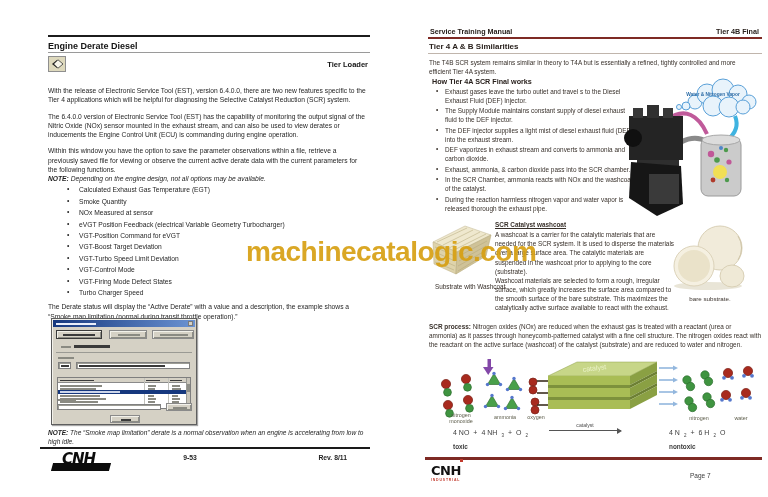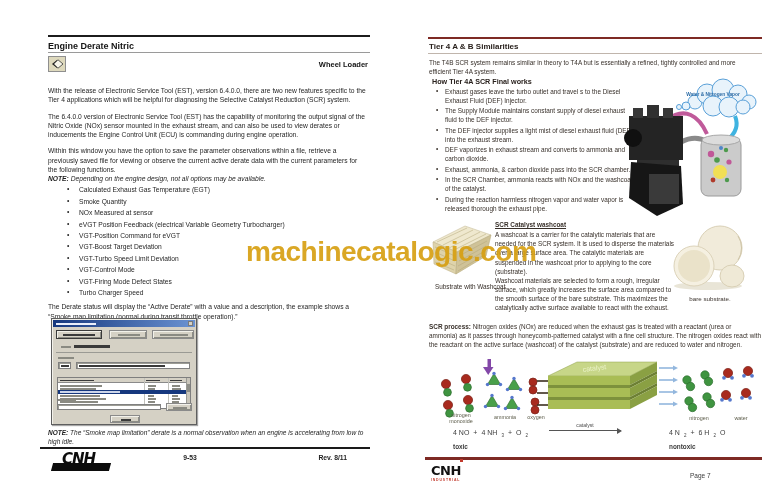--- a/index.html
+++ b/index.html
@@ -123,25 +123,25 @@
                letter-spacing:-0.5px; color:#d7a013; opacity:0.92; white-space:nowrap;
                font-family:"Liberation Sans", sans-serif; }
 </style>
 </head>
 <body>
 
 <div class="page" id="left-page">
 
   <div class="lp-header">
     <span>EST</span>
-    <span>Wheel Loader</span>
+    <span>Tier Loader</span>
   </div>
   <div class="lp-header-line"></div>
 
-  <div class="lp-title">Engine Derate Nitric</div>
+  <div class="lp-title">Engine Derate Diesel</div>
   <div class="lp-title-line"></div>
 
   <div class="lp-icon">
     <svg width="14" height="10" viewBox="0 0 14 10">
       <polygon points="7,1 2,5 7,9" fill="#111"></polygon>
       <polygon points="8,0.8 13,5 8,9.2 3.6,5" fill="#f7f5ea" stroke="#333" stroke-width="0.8"></polygon>
     </svg>
   </div>
 
   <div class="lp-body">
@@ -258,20 +258,24 @@
   <div class="cnh-left">
     <span class="word">CNH</span>
     <div class="bar"></div>
   </div>
   <div class="lp-page-num">9-53</div>
   <div class="lp-rev">Rev. 8/11</div>
 </div>
 
 <div class="page" id="right-page">
 
+  <div class="rp-header">
+    <span>Service Training Manual</span>
+    <span>Tier 4B Final</span>
+  </div>
   <div class="rp-header-line"></div>
 
   <div class="rp-title">Tier 4 A &amp; B Similarities</div>
   <div class="rp-title-line"></div>
 
   <div class="rp-intro">The T4B SCR system remains similar in theory to T4A but is essentially a refined, tightly controlled and more efficient Tier 4A system.</div>
   <div class="rp-subheading">How Tier 4A SCR Final works</div>
 
   <div class="rp-bullets">
     <ul>

